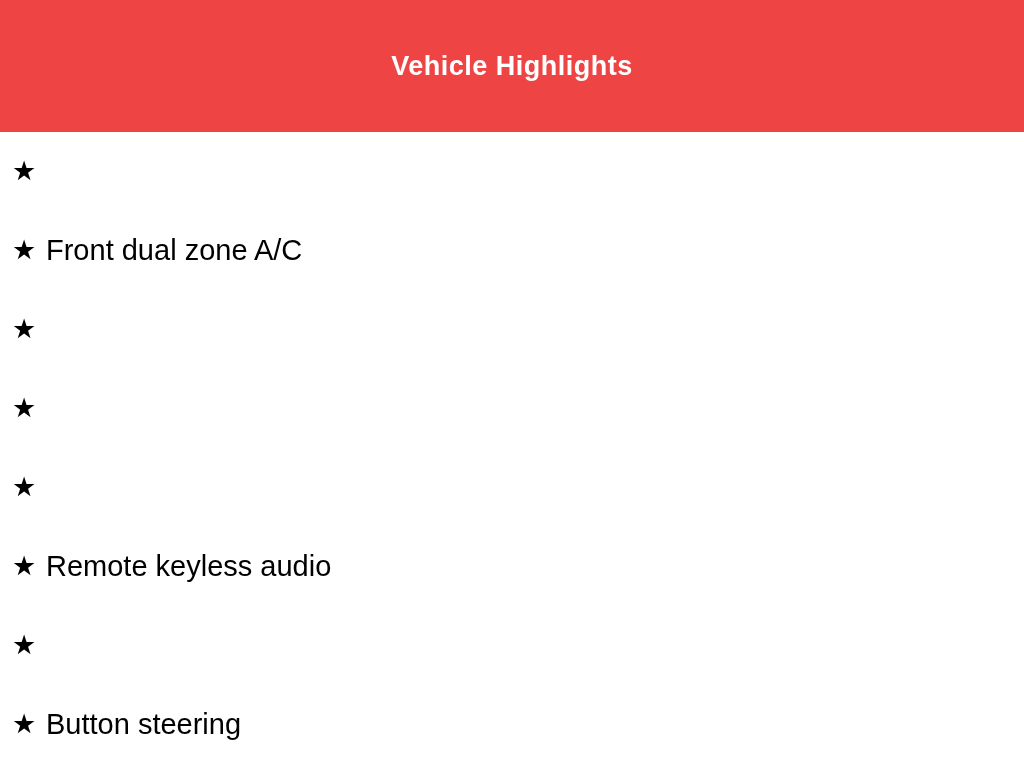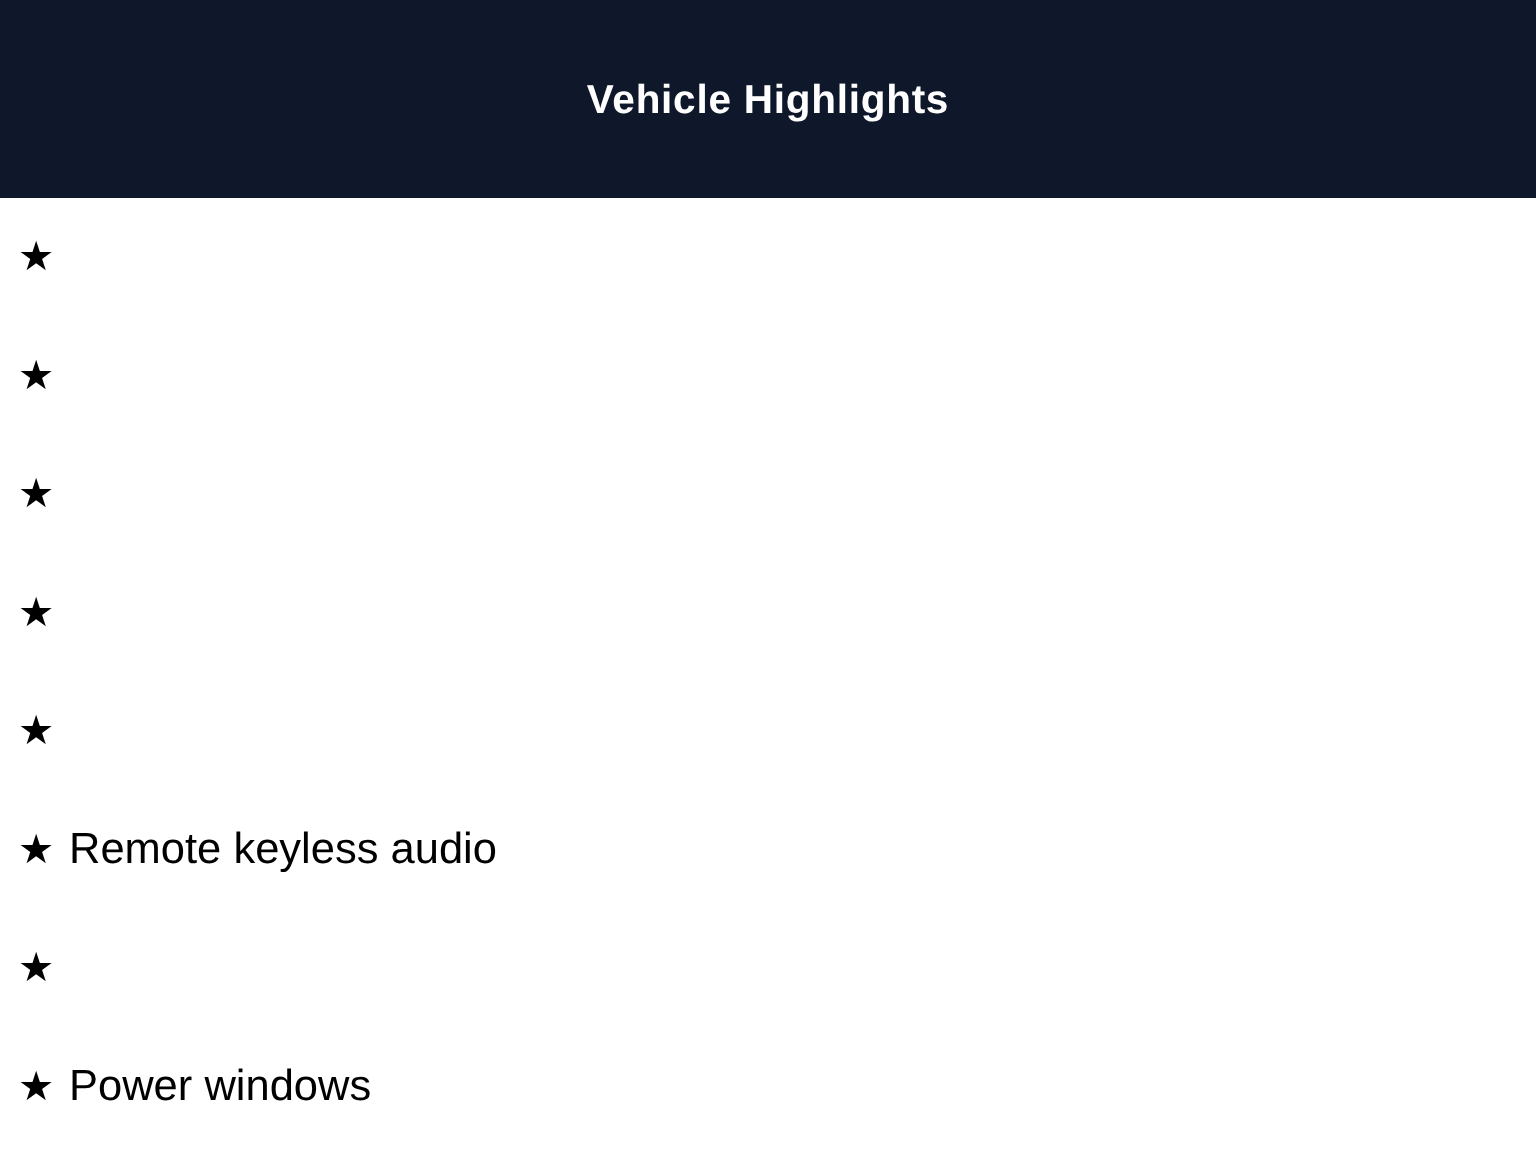--- a/index.html
+++ b/index.html
@@ -7,21 +7,21 @@
     padding: 0;
   }
   body {
     width: 1024px;
     height: 768px;
     background: #ffffff;
     font-family: "Liberation Sans", sans-serif;
     overflow: hidden;
   }
   .header-bar {
-    background: #0f172a;
+    background: #ef4444;
     width: 100%;
     height: 132px;
     display: flex;
     align-items: center;
     justify-content: center;
   }
   .page-title {
     margin: 0;
     color: #ffffff;
     font-size: 27px;
@@ -55,34 +55,35 @@
 <header class="header-bar">
   <h1 class="page-title">Vehicle Highlights</h1>
 </header>
 
 <ul class="highlights-list">
   <li class="highlight-item">
     <span class="star-icon">★</span>
   </li>
   <li class="highlight-item">
     <span class="star-icon">★</span>
+    <span>Front dual zone A/C</span>
   </li>
   <li class="highlight-item">
     <span class="star-icon">★</span>
   </li>
   <li class="highlight-item">
     <span class="star-icon">★</span>
   </li>
   <li class="highlight-item">
     <span class="star-icon">★</span>
   </li>
   <li class="highlight-item">
     <span class="star-icon">★</span>
     <span>Remote keyless audio</span>
   </li>
   <li class="highlight-item">
     <span class="star-icon">★</span>
   </li>
   <li class="highlight-item">
     <span class="star-icon">★</span>
-    <span>Power windows</span>
+    <span>Button steering</span>
   </li>
 </ul>
 
 </body></html>

